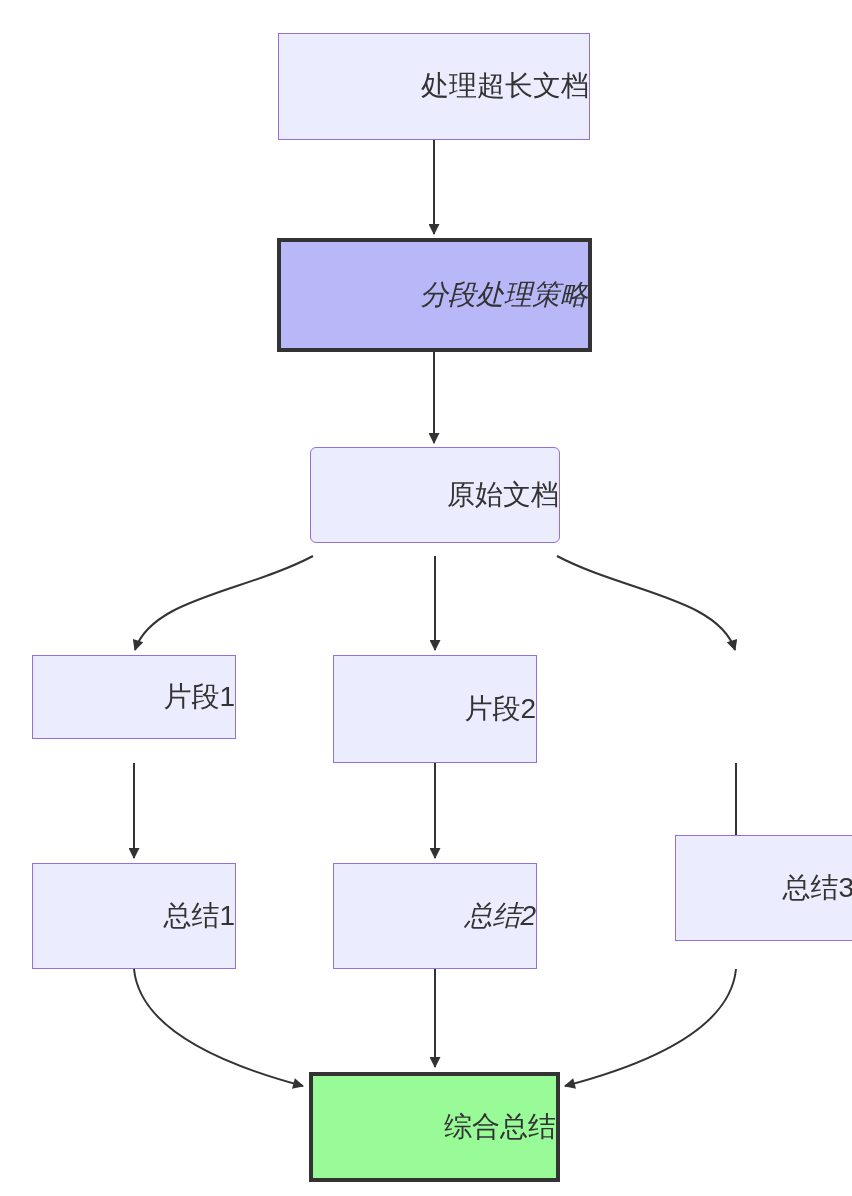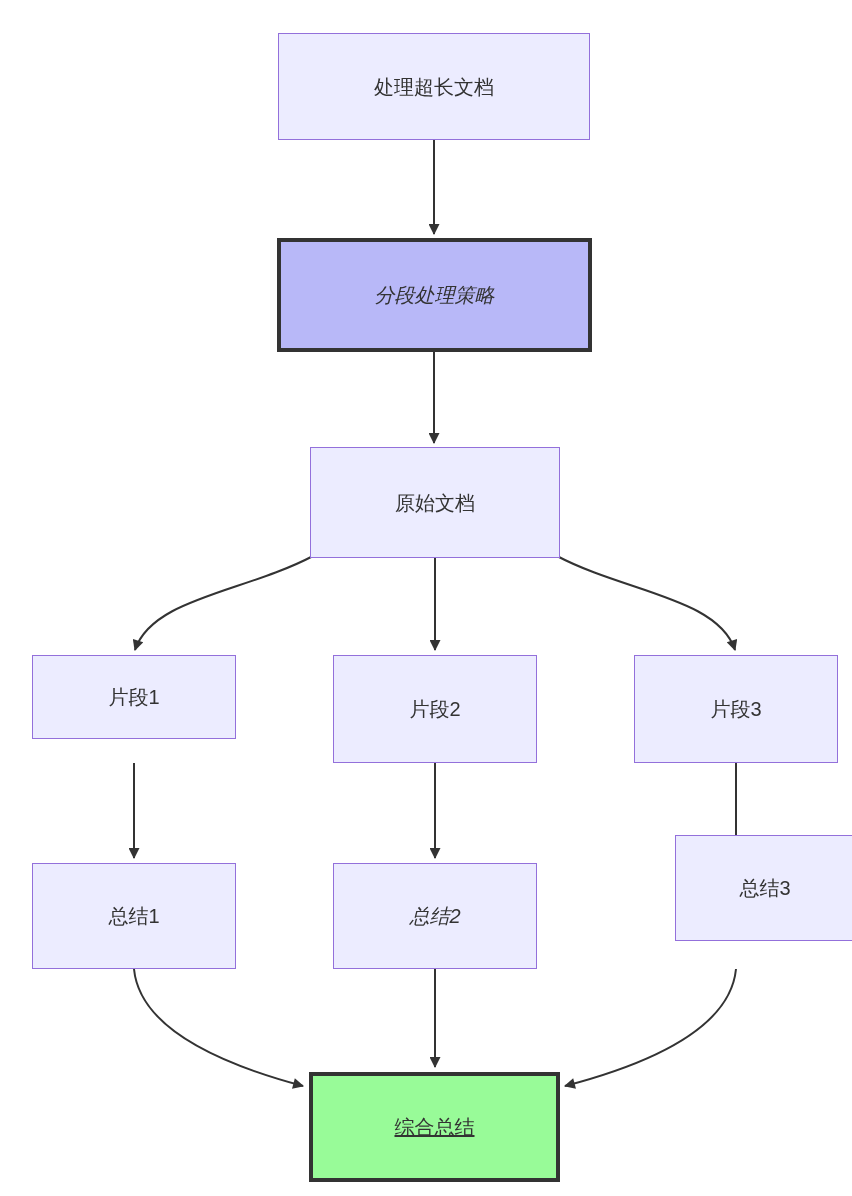--- a/index.html
+++ b/index.html
@@ -30,26 +30,26 @@
   .edge-layer path.edge {
     fill:none;
     stroke:var(--edge);
     stroke-width:2px;
   }
   .edge-layer #arrowhead path { fill:var(--edge); }
   .node {
     position:absolute;
     display:flex;
     align-items:center;
-    justify-content:center;
+    justify-content:flex-end;
     text-align:center;
     background:var(--node-fill);
     border:1.5px solid var(--node-border);
     color:var(--text);
-    font-size:20px;
+    font-size:28px;
     line-height:1.3;
   }
   .node.emphasis {
     border:4px solid var(--emphasis-border);
   }
   .node.style-strategy { background:var(--strategy-fill); }
   .node.style-result   { background:var(--result-fill); }
 </style>
 </head>
 <body>
@@ -76,45 +76,42 @@
   </svg>
 
   <div class="node" style="left:278px; top:33px; width:312px; height:107px;">
     <span>处理超长文档</span>
   </div>
 
   <div class="node emphasis style-strategy" style="left:277px; top:238px; width:315px; height:114px;font-style:italic;">
     <span>分段处理策略</span>
   </div>
 
-  <div class="node" style="left:310px; top:447px; width:250px; height:111px;">
+  <div class="node" style="left:310px; top:447px; width:250px; height:96px;border-radius:6px;">
     <span>原始文档</span>
   </div>
 
   <div class="node" style="left:32px; top:655px; width:204px; height:84px;">
     <span>片段1</span>
   </div>
 
   <div class="node" style="left:333px; top:655px; width:204px; height:108px;">
     <span>片段2</span>
   </div>
 
-  <div class="node" style="left:634px; top:655px; width:204px; height:108px;">
-    <span>片段3</span>
-  </div>
 
   <div class="node" style="left:32px; top:863px; width:204px; height:106px;">
     <span>总结1</span>
   </div>
 
   <div class="node" style="left:333px; top:863px; width:204px; height:106px;font-style:italic;">
     <span>总结2</span>
   </div>
 
   <div class="node" style="left:634px; top:835px; width:180px; height:106px;margin-left:41px;">
     <span>总结3</span>
   </div>
 
-  <div class="node emphasis style-result" style="left:309px; top:1072px; width:251px; height:110px;text-decoration:underline;">
+  <div class="node emphasis style-result" style="left:309px; top:1072px; width:251px; height:110px;">
     <span>综合总结</span>
   </div>
 
 </div>
 
 </body></html>

